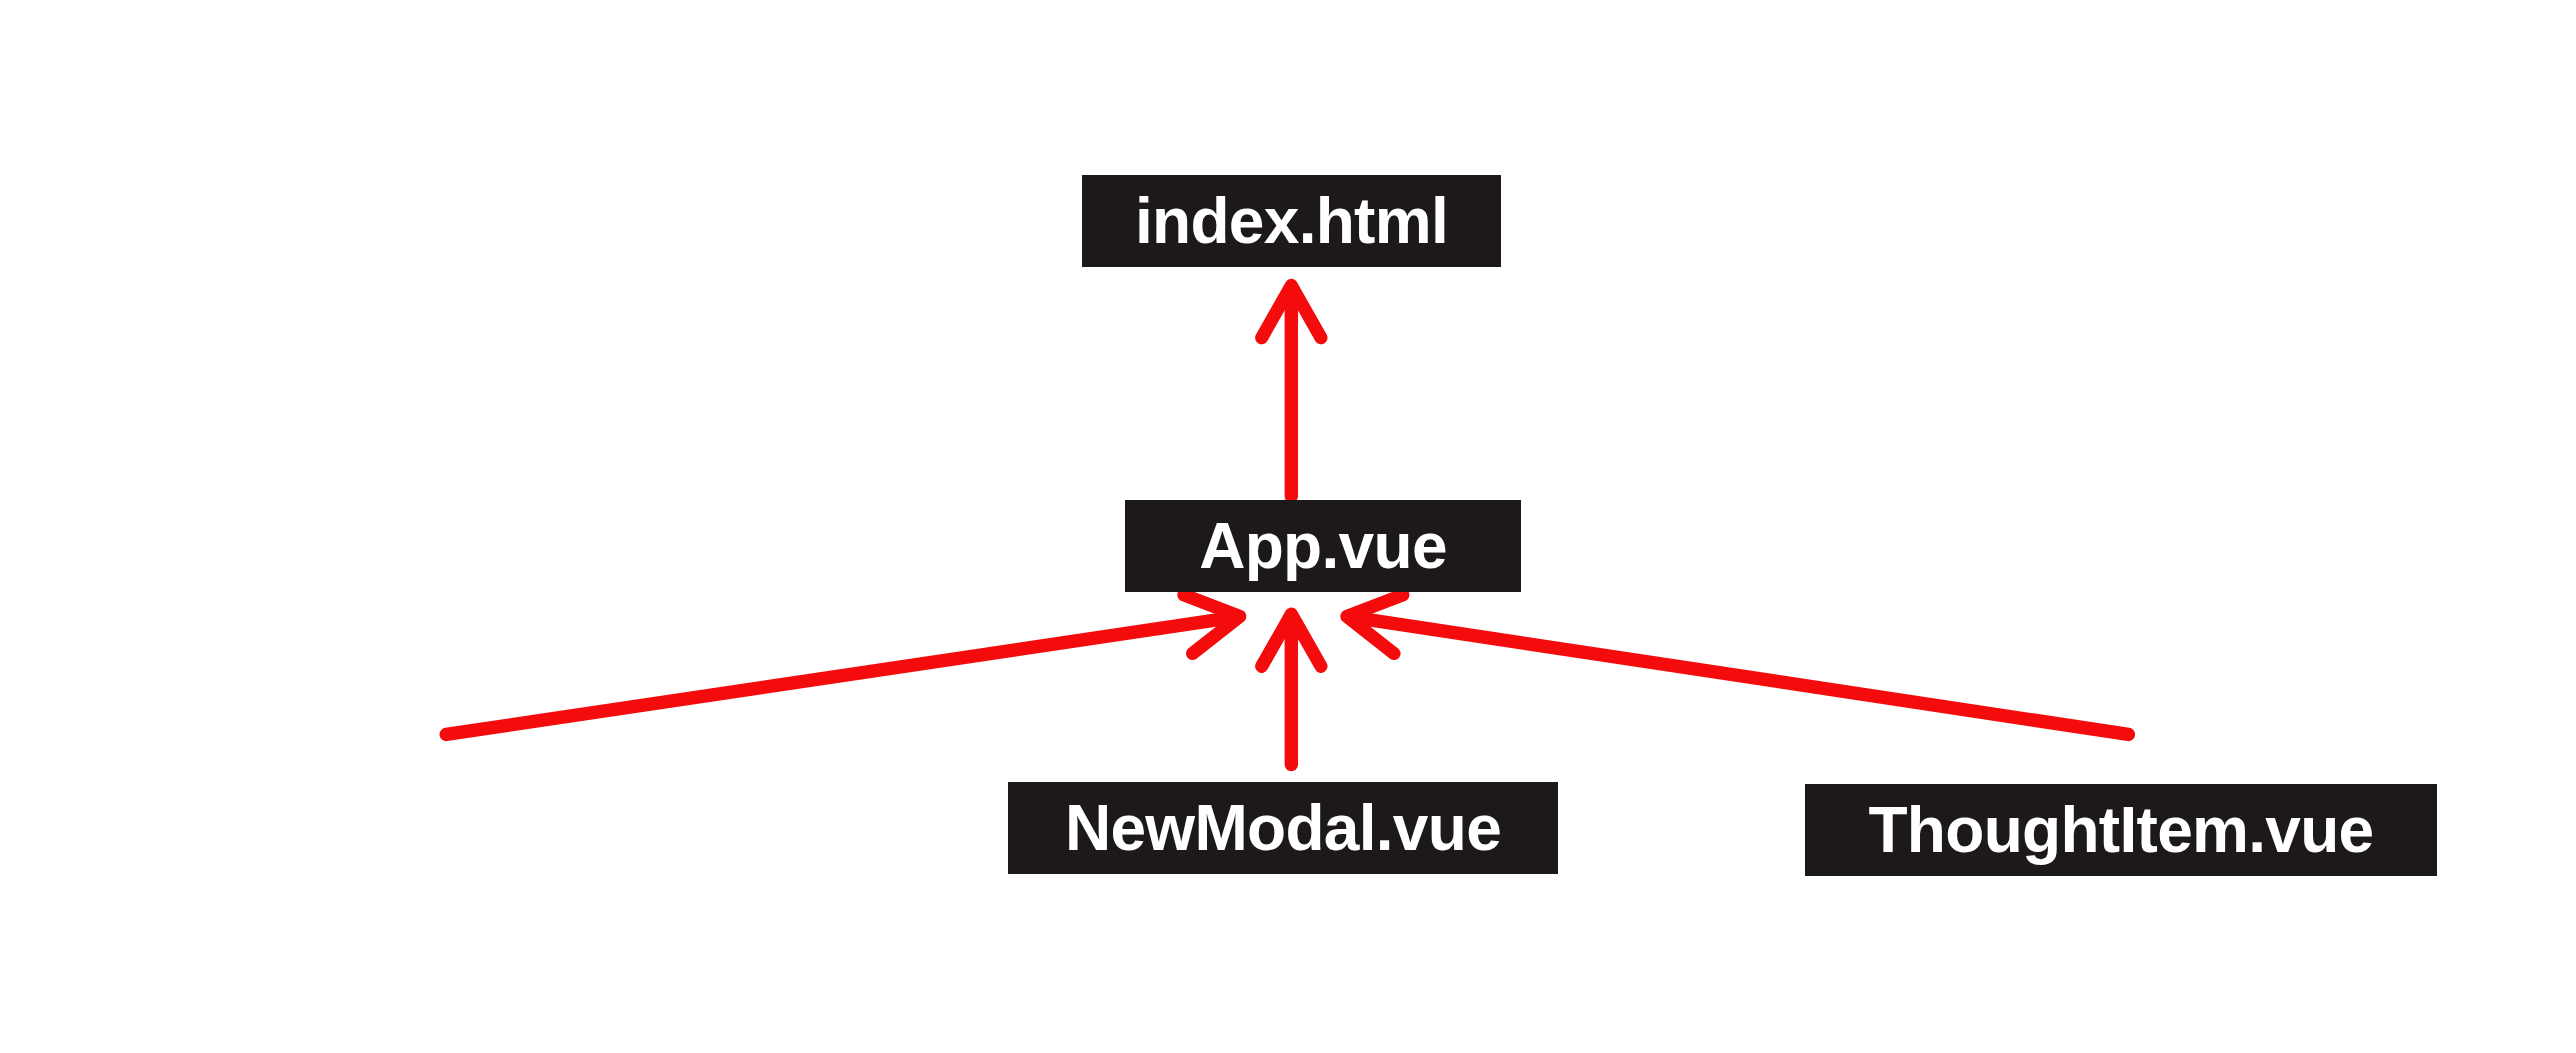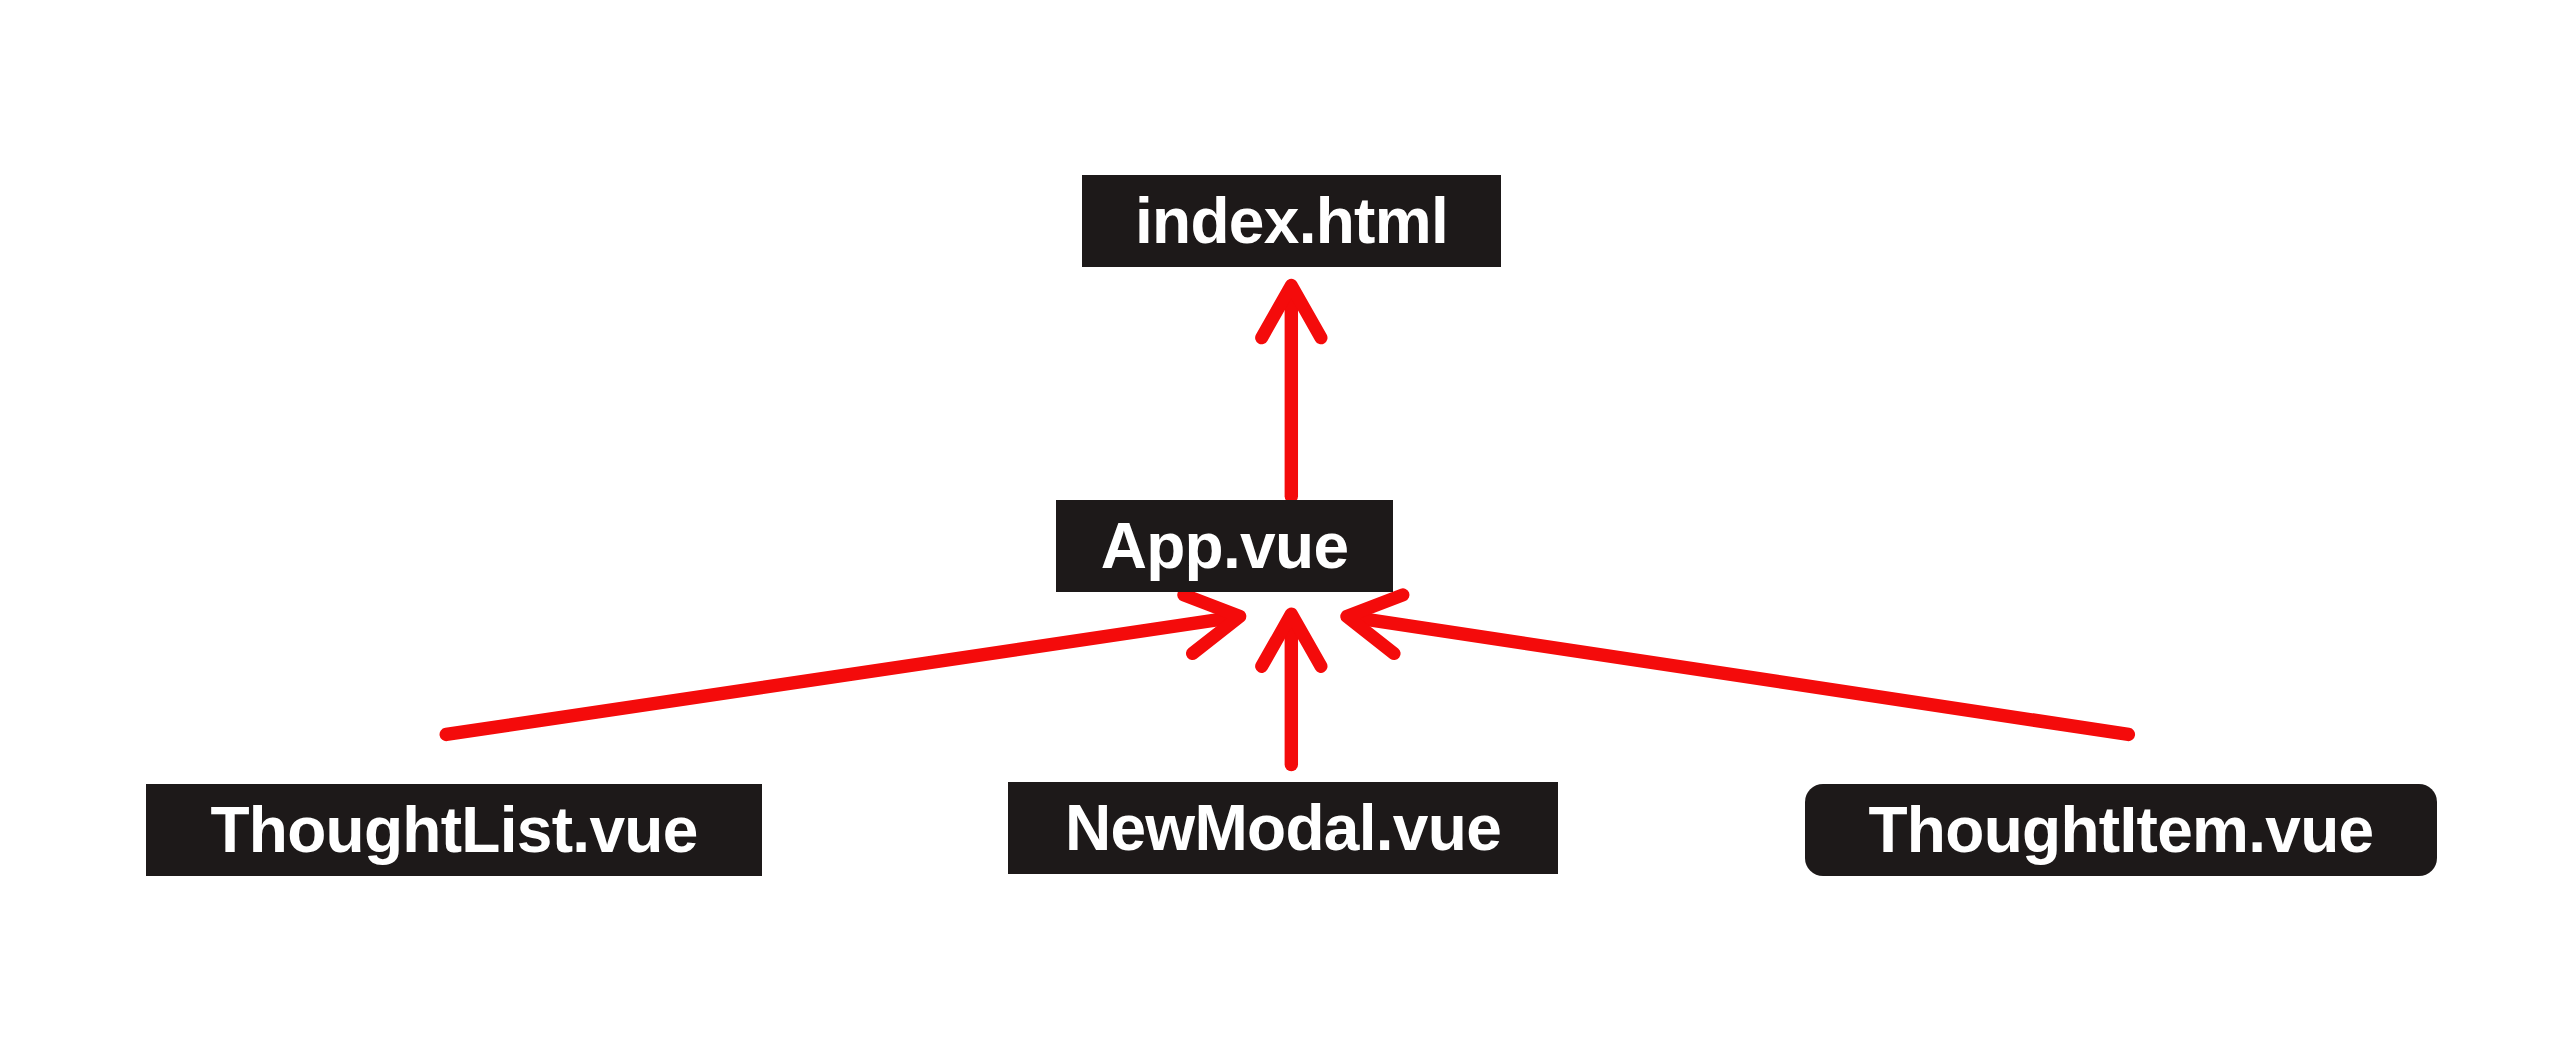--- a/index.html
+++ b/index.html
@@ -49,24 +49,24 @@
     font-weight: 700;
     font-size: 64px;
     line-height: 1;
     display: flex;
     align-items: center;
     justify-content: center;
     white-space: nowrap;
     letter-spacing: -0.7px;
   }
   #n-index  { left: 1076px; top: 175px;  width: 419px; height: 92px; }
-  #n-app    { left: 1050px; top: 500px;  width: 337px; height: 92px; }
+  #n-app    { left: 1119px; top: 500px;  width: 396px; height: 92px; }
   #n-tlist  { left: 140px;  top: 784px; width: 616px; height: 92px; }
   #n-nmodal { left: 1002px; top: 782px; width: 550px; height: 92px; }
-  #n-titem  { left: 1799px; top: 784px; width: 632px; height: 92px; border-radius: 18px; }
+  #n-titem  { left: 1799px; top: 784px; width: 632px; height: 92px; }
 </style>
 </head>
 <body>
 
 <div class="canvas">
 
   <svg class="arrows" viewBox="0 0 3840 1570" xmlns="http://www.w3.org/2000/svg" aria-hidden="true">
     <defs>
       <marker id="head" viewBox="0 0 10 10" refX="6" refY="5" markerWidth="6.5" markerHeight="6.5" orient="auto-start-reverse">
         <polyline points="1.5,1.6 7.5,5 1.5,8.4" stroke-width="1.5"></polyline>
@@ -79,20 +79,19 @@
 
     <line x1="1916" y1="1140" x2="1916" y2="935" marker-end="url(#head)"></line>
 
     <line x1="3164" y1="1095" x2="2018" y2="922" marker-end="url(#head)"></line>
   </svg>
 
   <div class="node" id="n-index">index.html</div>
 
   <div class="node" id="n-app">App.vue</div>
 
-  <div class="node" id="n-tlist">ThoughtList.vue</div>
 
   <div class="node" id="n-nmodal">NewModal.vue</div>
 
   <div class="node" id="n-titem">ThoughtItem.vue</div>
 
 </div>
 
 
 </body></html>

